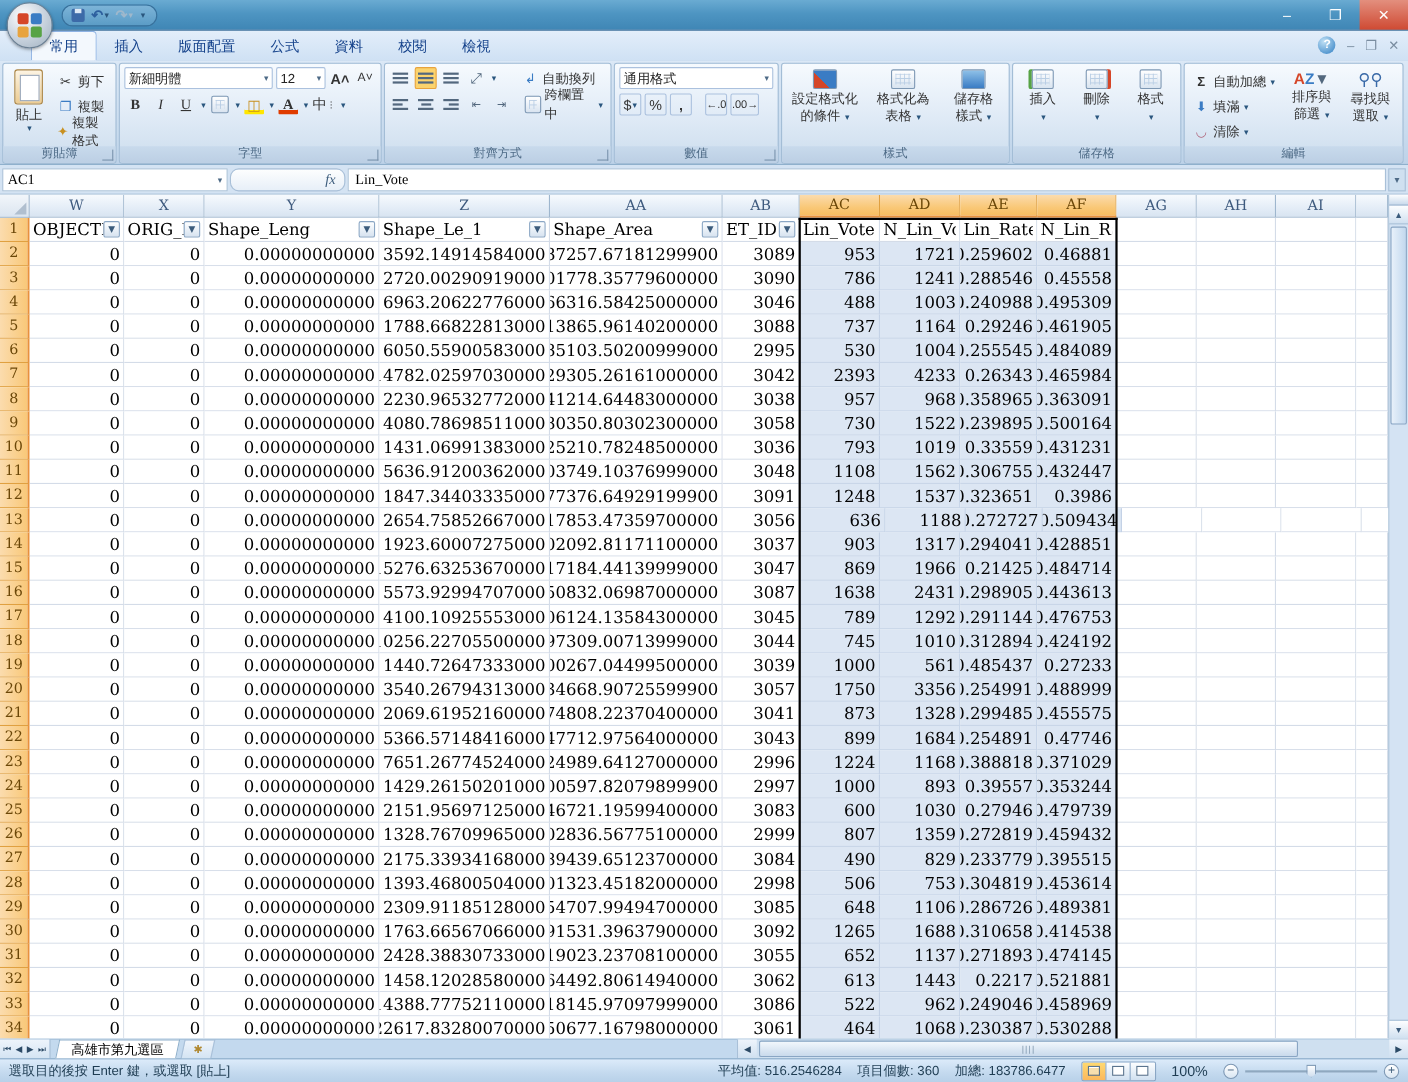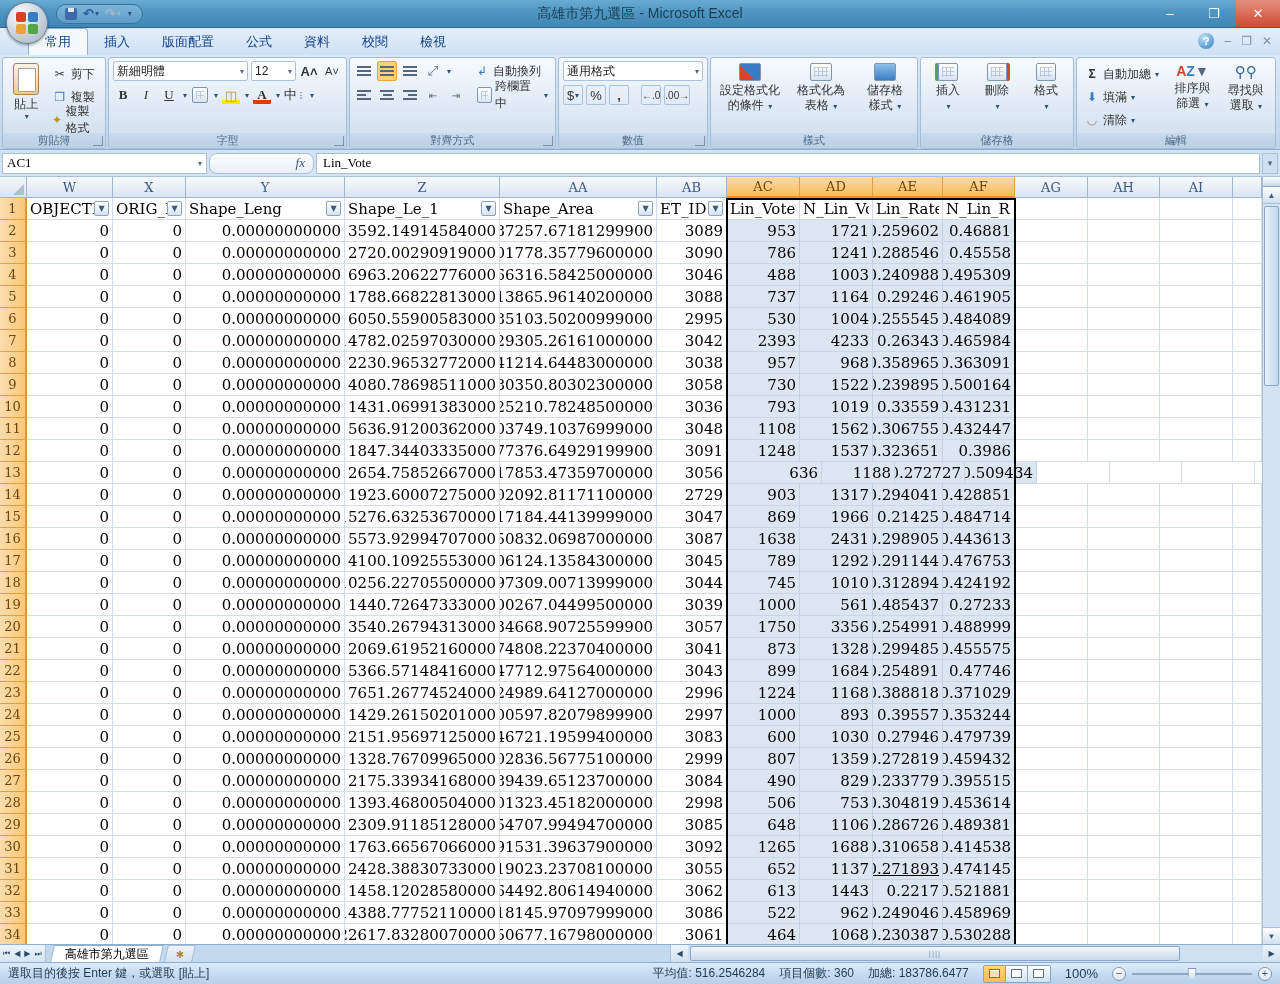--- a/index.html
+++ b/index.html
@@ -138,21 +138,20 @@
           <span class="dd">▾</span>
         </span>
       <span class="qbtn">
           <span class="redo">↷</span>
           <span class="dd" style="color:#9fb8cc">▾</span>
         </span>
       <span class="qbtn">
           <span class="dd">▾</span>
         </span>
     </div>
-    <div class="title-text">高雄市第九選區 - Microsoft Excel</div>
     <div class="win-controls">
       <span class="wc">–</span>
       <span class="wc">❐</span>
       <span class="wc close">✕</span>
     </div>
   </div>
 
   <div class="tabrow" id="ribbon-tabs">
     <div class="rtab active">常用</div>
       <div class="rtab">插入</div>
@@ -667,37 +666,37 @@
           <div class="cell num" style="width: 29px;"></div>
         </div>
         <div class="grid-row">
           <div class="rowhdr">13</div>
           <div class="cell num" style="width: 86px;">0</div>
           <div class="cell num" style="width: 73px;">0</div>
           <div class="cell num" style="width: 159px;">0.00000000000</div>
           <div class="cell num" style="width: 155px;">2654.75852667000</div>
           <div class="cell num" style="width: 157px;">317853.47359700000</div>
           <div class="cell num" style="width: 70px;">3056</div>
-          <div class="cell num selcell" style="width: 95px;">636</div>
+          <div class="cell num selcell" style="width: 78px;">636</div>
           <div class="cell num selcell" style="width: 73px;">1188</div>
           <div class="cell num selcell" style="width: 70px;">0.272727</div>
           <div class="cell num selcell" style="width: 72px;">0.509434</div>
           <div class="cell num" style="width: 73px;"></div>
           <div class="cell num" style="width: 72px;"></div>
           <div class="cell num" style="width: 73px;"></div>
           <div class="cell num" style="width: 29px;"></div>
         </div>
         <div class="grid-row">
           <div class="rowhdr">14</div>
           <div class="cell num" style="width: 86px;">0</div>
           <div class="cell num" style="width: 73px;">0</div>
           <div class="cell num" style="width: 159px;">0.00000000000</div>
           <div class="cell num" style="width: 155px;">1923.60007275000</div>
           <div class="cell num" style="width: 157px;">102092.81171100000</div>
-          <div class="cell num" style="width: 70px;">2729</div>
+          <div class="cell num" style="width: 70px;">3037</div>
           <div class="cell num selcell" style="width: 73px;">903</div>
           <div class="cell num selcell" style="width: 73px;">1317</div>
           <div class="cell num selcell" style="width: 70px;">0.294041</div>
           <div class="cell num selcell" style="width: 72px;">0.428851</div>
           <div class="cell num" style="width: 73px;"></div>
           <div class="cell num" style="width: 72px;"></div>
           <div class="cell num" style="width: 73px;"></div>
           <div class="cell num" style="width: 29px;"></div>
         </div>
         <div class="grid-row">
@@ -975,21 +974,21 @@
         <div class="grid-row">
           <div class="rowhdr">31</div>
           <div class="cell num" style="width: 86px;">0</div>
           <div class="cell num" style="width: 73px;">0</div>
           <div class="cell num" style="width: 159px;">0.00000000000</div>
           <div class="cell num" style="width: 155px;">2428.38830733000</div>
           <div class="cell num" style="width: 157px;">319023.23708100000</div>
           <div class="cell num" style="width: 70px;">3055</div>
           <div class="cell num selcell" style="width: 73px;">652</div>
           <div class="cell num selcell" style="width: 73px;">1137</div>
-          <div class="cell num selcell" style="width: 70px; text-decoration: underline;">0.271893</div>
+          <div class="cell num selcell" style="width: 70px;">0.271893</div>
           <div class="cell num selcell" style="width: 72px;">0.474145</div>
           <div class="cell num" style="width: 73px;"></div>
           <div class="cell num" style="width: 72px;"></div>
           <div class="cell num" style="width: 73px;"></div>
           <div class="cell num" style="width: 29px;"></div>
         </div>
         <div class="grid-row">
           <div class="rowhdr">32</div>
           <div class="cell num" style="width: 86px;">0</div>
           <div class="cell num" style="width: 73px;">0</div>

